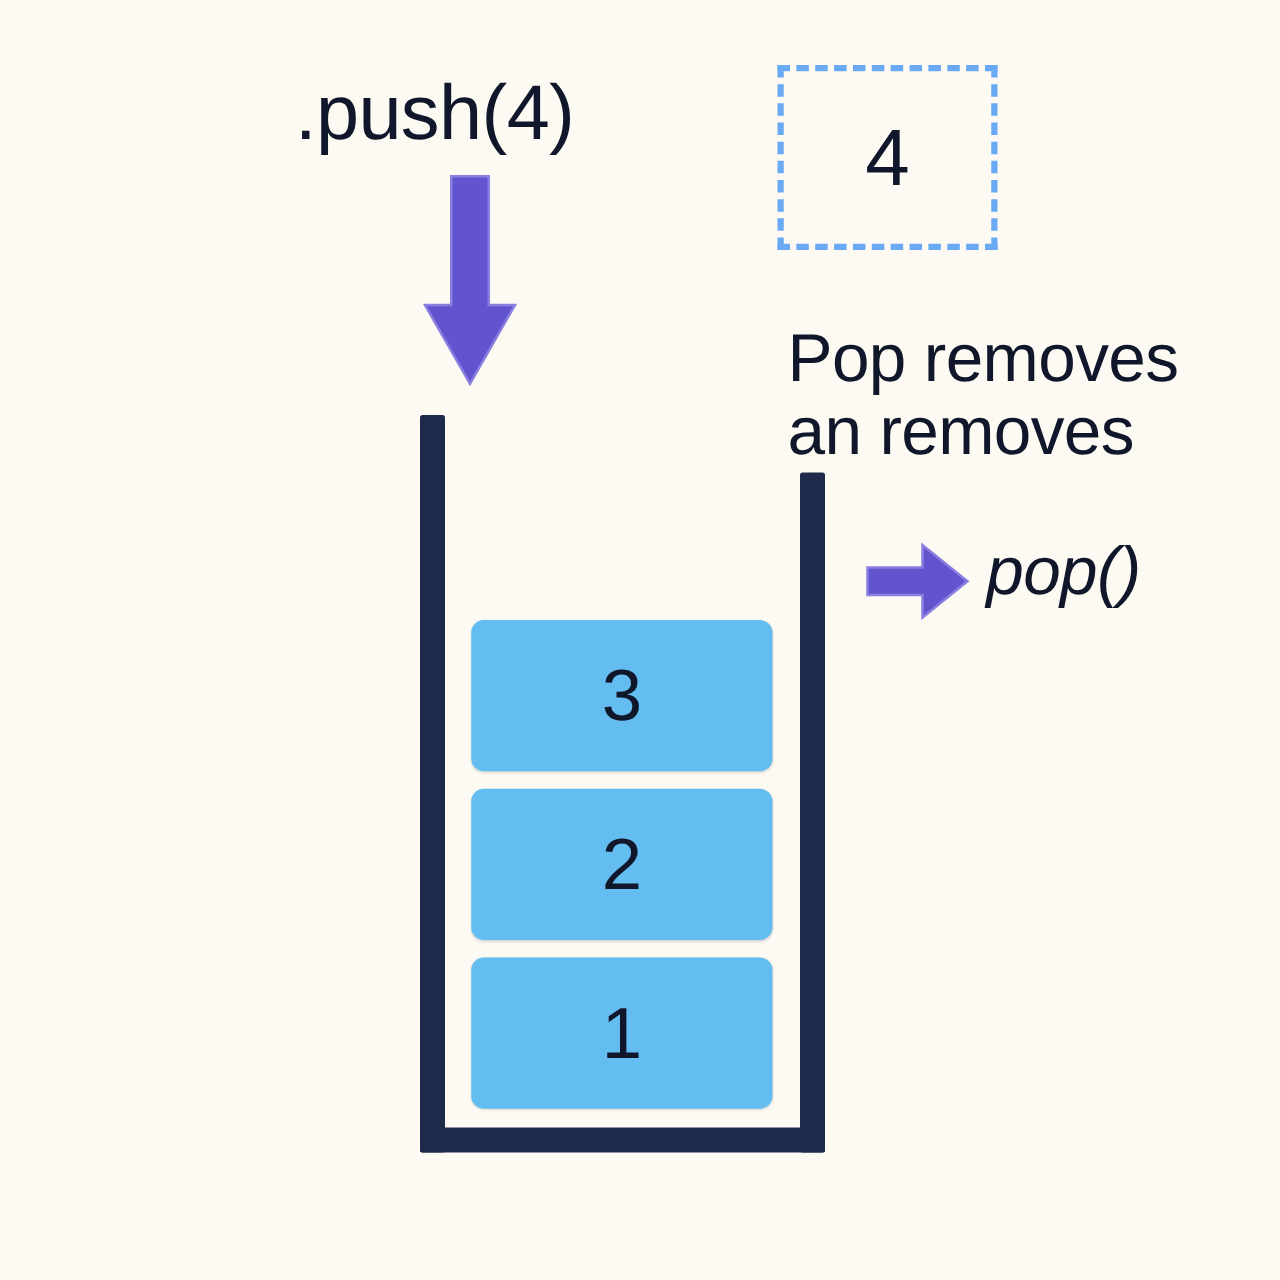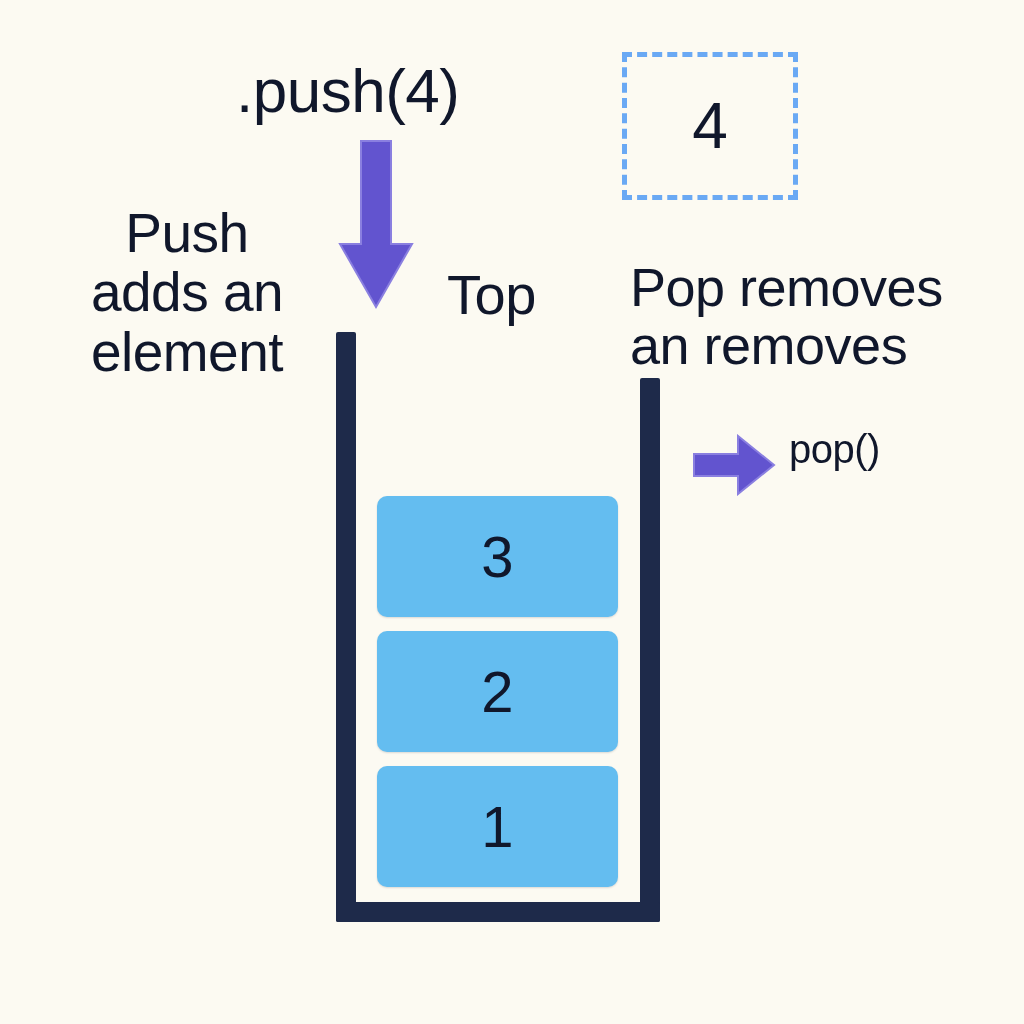--- a/index.html
+++ b/index.html
@@ -59,21 +59,22 @@
     top: 258px;
     font-size: 54px;
     width: 380px;
     white-space: normal;
   }
   #pop-note .line { display: block; }
 
   #pop-call-label {
     left: 789px;
     top: 428px;
-    font-size: 40px;
+    font-size: 54px;
+    font-style: italic;
   }
 
   
   #pending-element {
     position: absolute;
     left: 622px;
     top: 52px;
     width: 176px;
     height: 148px;
     border: 5px dashed #6aa9f4;
@@ -173,27 +174,21 @@
   <div id="pending-element">
     <span class="val">4</span>
   </div>
 
   <div id="push-arrow">
     <svg width="80" height="172" viewBox="0 0 80 172" xmlns="http://www.w3.org/2000/svg">
       <polygon points="25,2 55,2 55,105 76,105 40,168 4,105 25,105" fill="#6254cf" stroke="#8a7fe0" stroke-width="2"></polygon>
     </svg>
   </div>
 
-  <div class="txt" id="push-note">
-    <span class="line">Push</span>
-    <span class="line">adds an</span>
-    <span class="line">element</span>
-  </div>
-
-  <div class="txt" id="top-label">Top</div>
+
 
   <div class="txt" id="pop-note">
     <span class="line">Pop removes</span>
     <span class="line">an removes</span>
   </div>
 
   <div id="pop-arrow">
     <svg width="84" height="62" viewBox="0 0 84 62" xmlns="http://www.w3.org/2000/svg">
       <polygon points="2,20 46,20 46,2 82,31 46,60 46,42 2,42" fill="#6254cf" stroke="#8a7fe0" stroke-width="2"></polygon>
     </svg>

